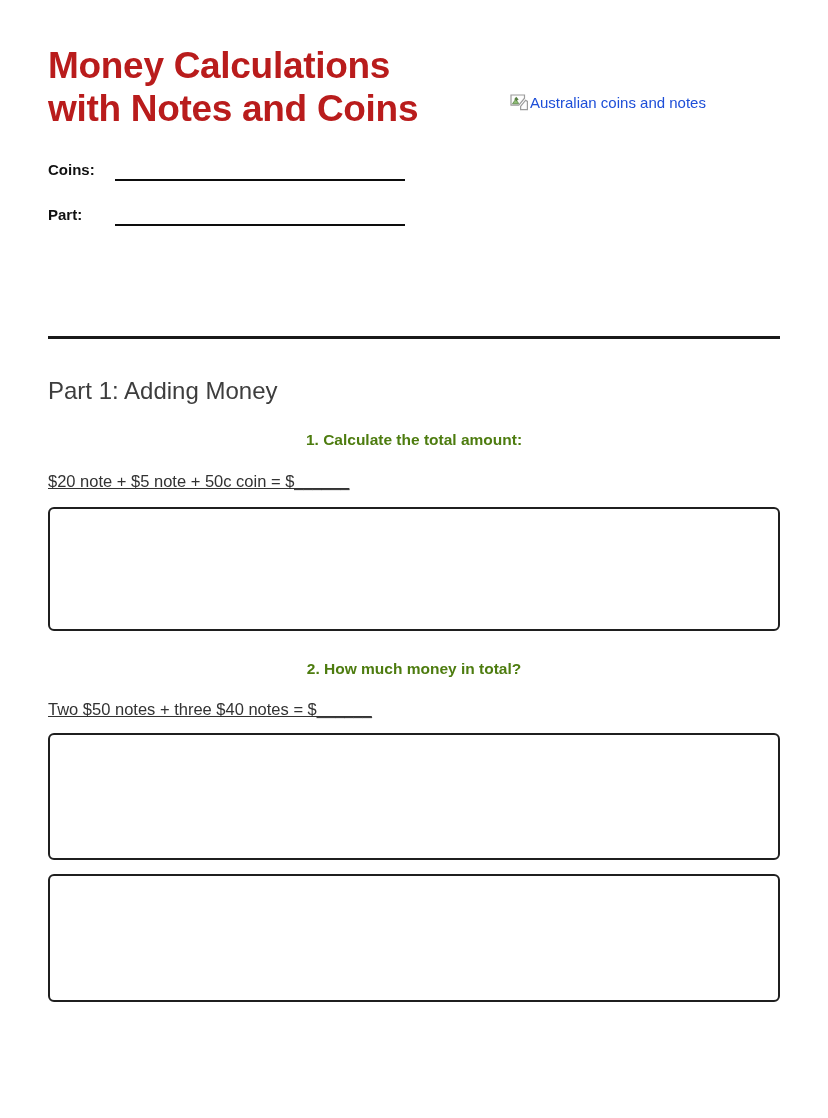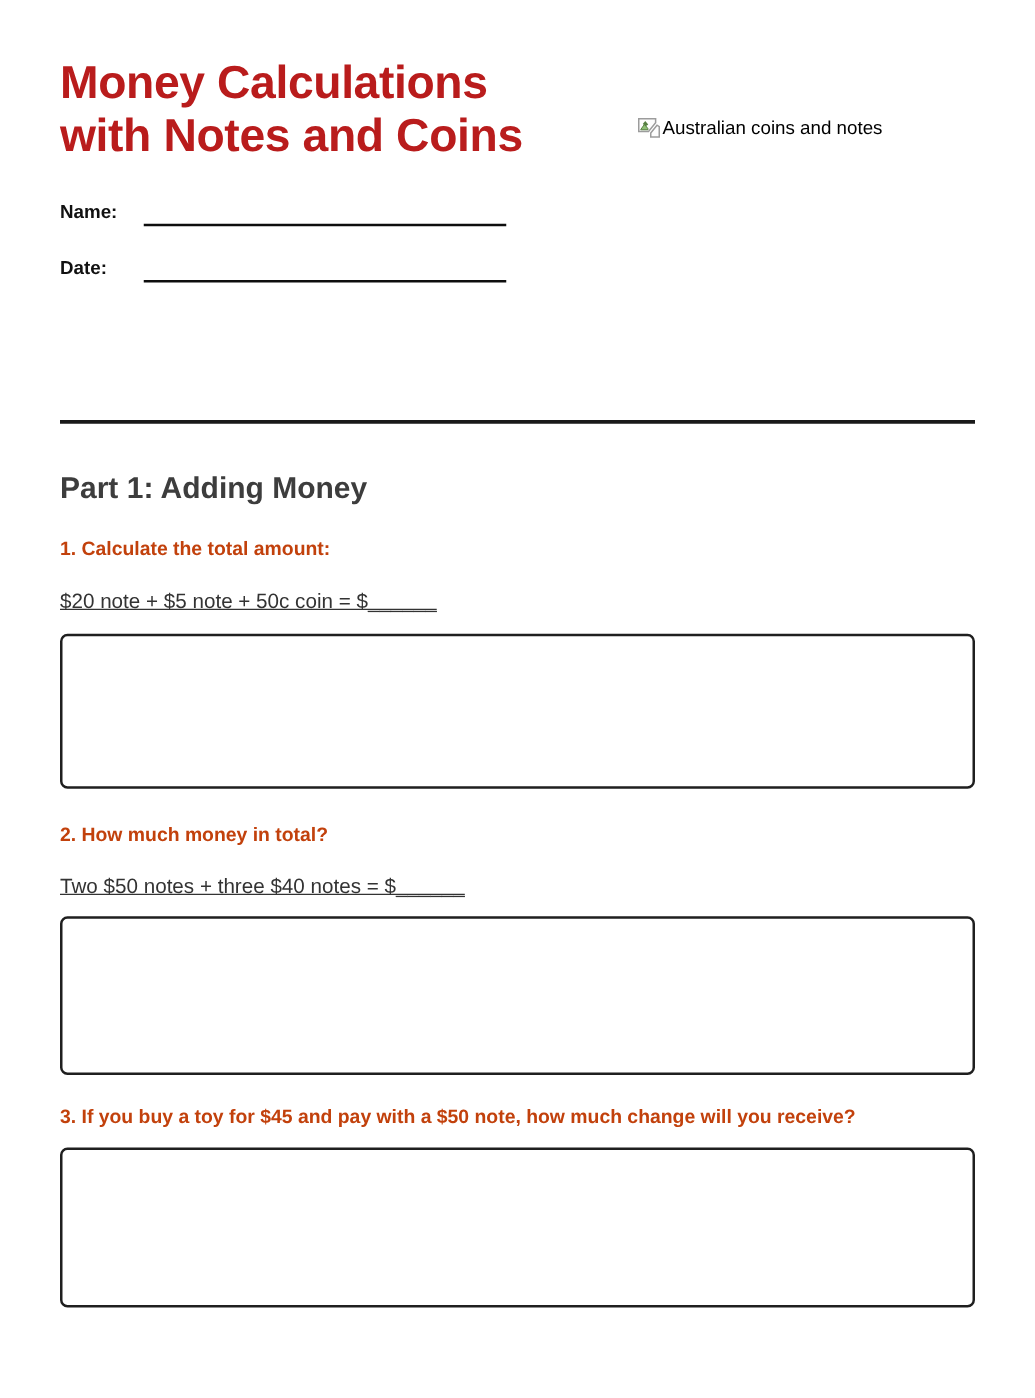--- a/index.html
+++ b/index.html
@@ -31,21 +31,21 @@
   .header-image {
     position: absolute;
     left: 510px;
     top: 50px;
     display: flex;
     align-items: center;
     gap: 1px;
   }
   .header-image .alt-text {
     font-size: 15px;
-    color: #000000;
+    color: #1d4ed8;
     white-space: nowrap;
   }
   .broken-img-icon { display: block; }
 
   
   .field-row { position: relative; height: 24px; }
   .field-row.name { margin-top: 30px; }
   .field-row.date { margin-top: 21px; }
   .field-label {
     position: absolute;
@@ -67,31 +67,32 @@
     margin-top: 107px;
     height: 3px;
     border: none;
     background: #191919;
   }
 
   
   .section-heading {
     font-size: 24px;
     line-height: 29px;
-    font-weight: 700;
+    font-weight: 400;
     color: #3d3d3d;
   }
   #part1-heading { margin-top: 37px; }
   #part2-heading { margin-top: 30px; }
 
   .q-prompt {
     font-size: 15.5px;
     line-height: 20px;
     font-weight: 700;
-    color: #c2410c;
+    color: #4d7c0f;
+    text-align: center;
   }
   .q-equation {
     font-size: 16.5px;
     line-height: 22px;
     font-weight: 400;
     color: #333333;
     text-decoration: underline;
   }
   .answer-box {
     width: 100%;
@@ -111,43 +112,42 @@
     <svg class="broken-img-icon" width="19" height="17" viewBox="0 0 19 17">
       <path d="M1 1 L14.5 1 L14.5 4.2 L8.8 11.2 L1 11.2 Z" fill="#fdfdfd" stroke="#9c9c9c" stroke-width="1.2"></path>
       <path d="M2.6 9.6 L5.6 5.4 L8.4 9 L8.4 9.8 L2.6 9.8 Z" fill="#8fbf75" stroke="#567f41" stroke-width="0.8"></path>
       <path d="M4.2 5.2 L6.2 2.8 L8.6 5.6 L6.6 7 Z" fill="#567f41"></path>
       <path d="M10.6 12.4 L15.6 6.2 L17.4 7.4 L17.4 15.6 L10.6 15.6 Z" fill="#fdfdfd" stroke="#9c9c9c" stroke-width="1.2"></path>
     </svg>
     <span class="alt-text">Australian coins and notes</span>
   </div>
 
   <div class="field-row name">
-    <span class="field-label">Name:</span>
+    <span class="field-label">Coins:</span>
     <span class="field-line"></span>
   </div>
 
   <div class="field-row date">
-    <span class="field-label">Date:</span>
+    <span class="field-label">Part:</span>
     <span class="field-line"></span>
   </div>
 
   <hr class="divider">
 
   <h2 class="section-heading" id="part1-heading">Part 1: Adding Money</h2>
 
   <p class="q-prompt" style="margin-top:25px">1. Calculate the total amount:</p>
 
   <p class="q-equation" style="margin-top:20px">$20 note + $5 note + 50c coin = $______</p>
 
   <div class="answer-box" style="margin-top:15px;height:124px"></div>
 
   <p class="q-prompt" style="margin-top:28px">2. How much money in total?</p>
 
   <p class="q-equation" style="margin-top:19px">Two $50 notes + three $40 notes = $______</p>
 
   <div class="answer-box" style="margin-top:13px;height:127px"></div>
 
 
-  <p class="q-prompt" style="margin-top:24px">3. If you buy a toy for $45 and pay with a $50 note, how much change will you receive?</p>
 
   <div class="answer-box" style="margin-top:14px;height:128px"></div>
 
 </div>
 
 </body></html>

